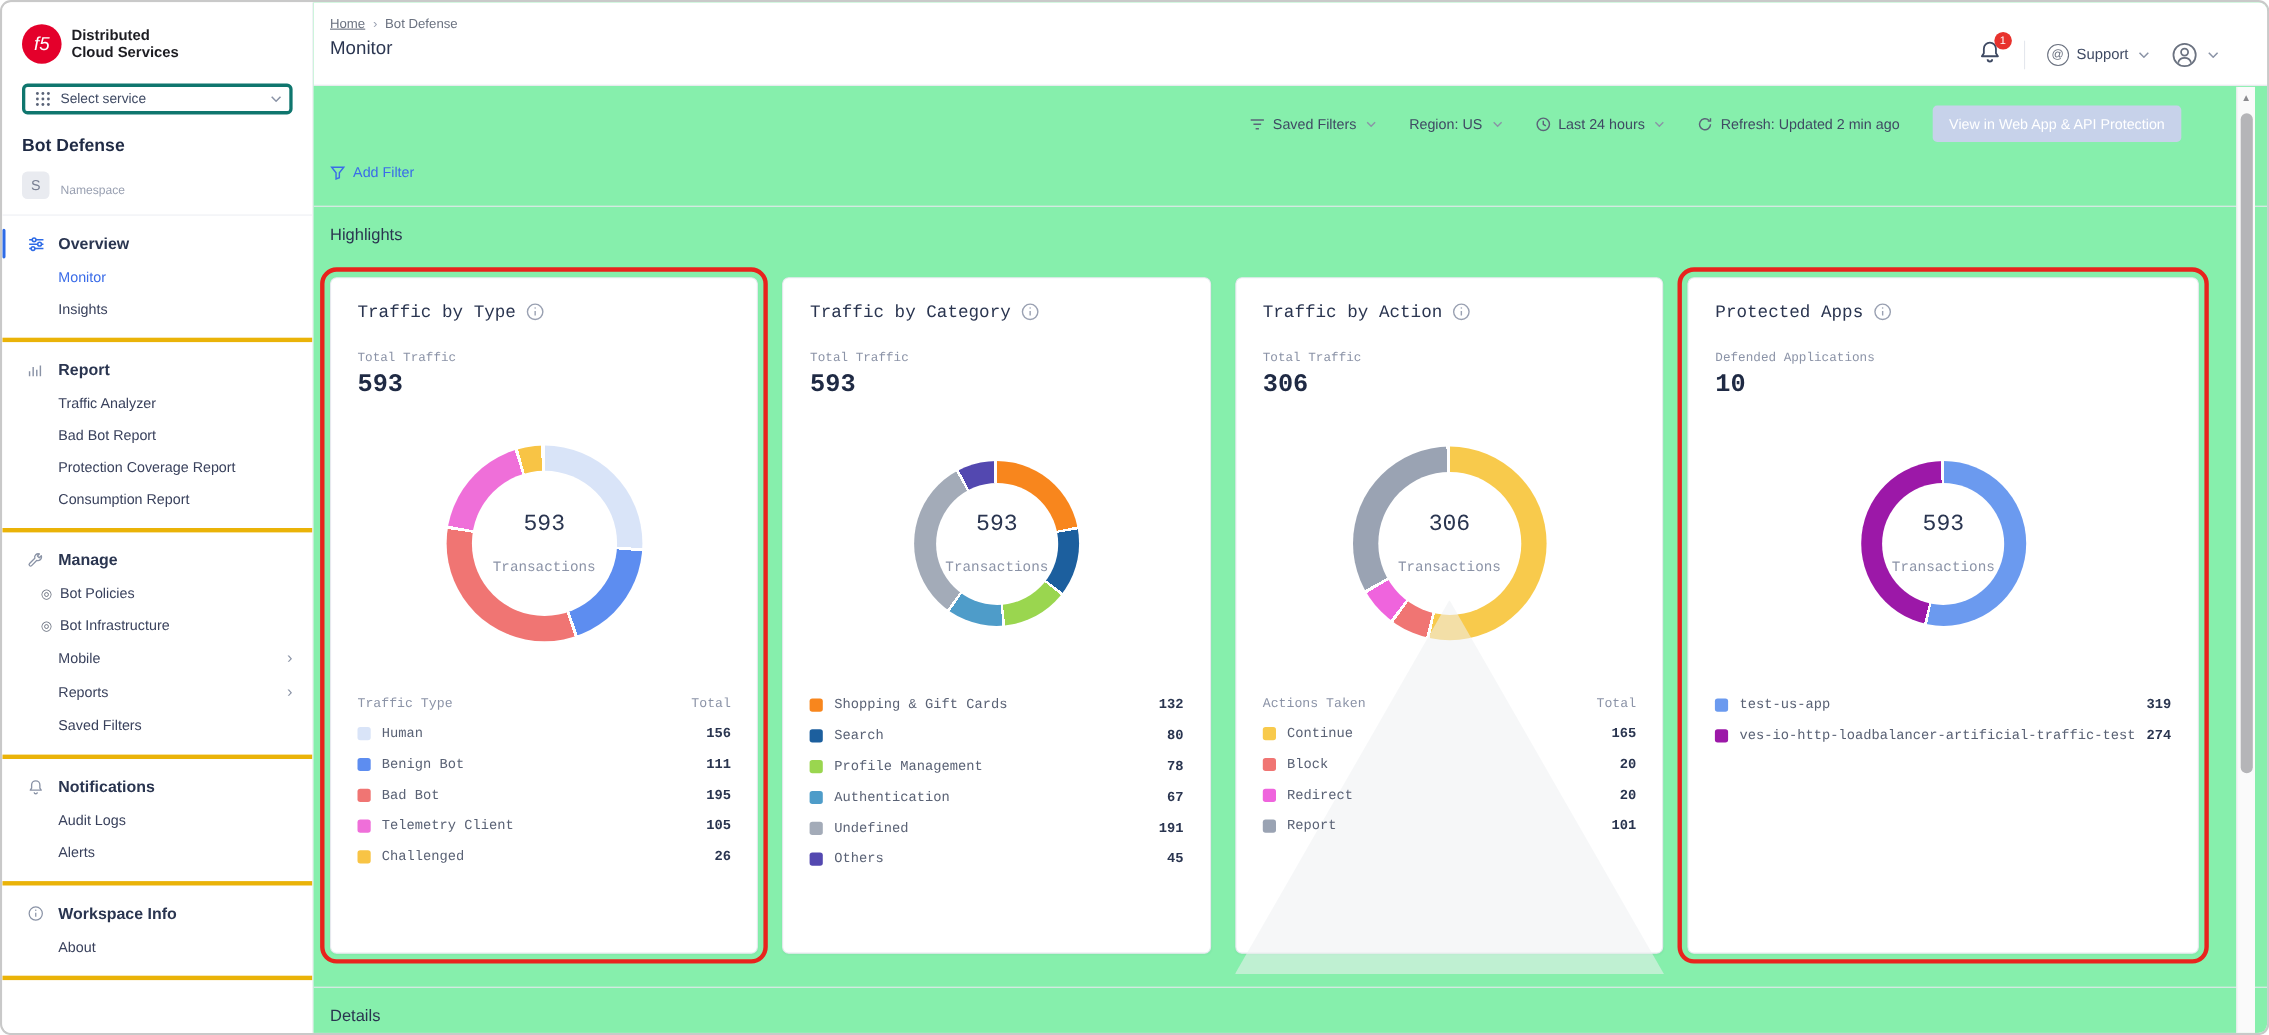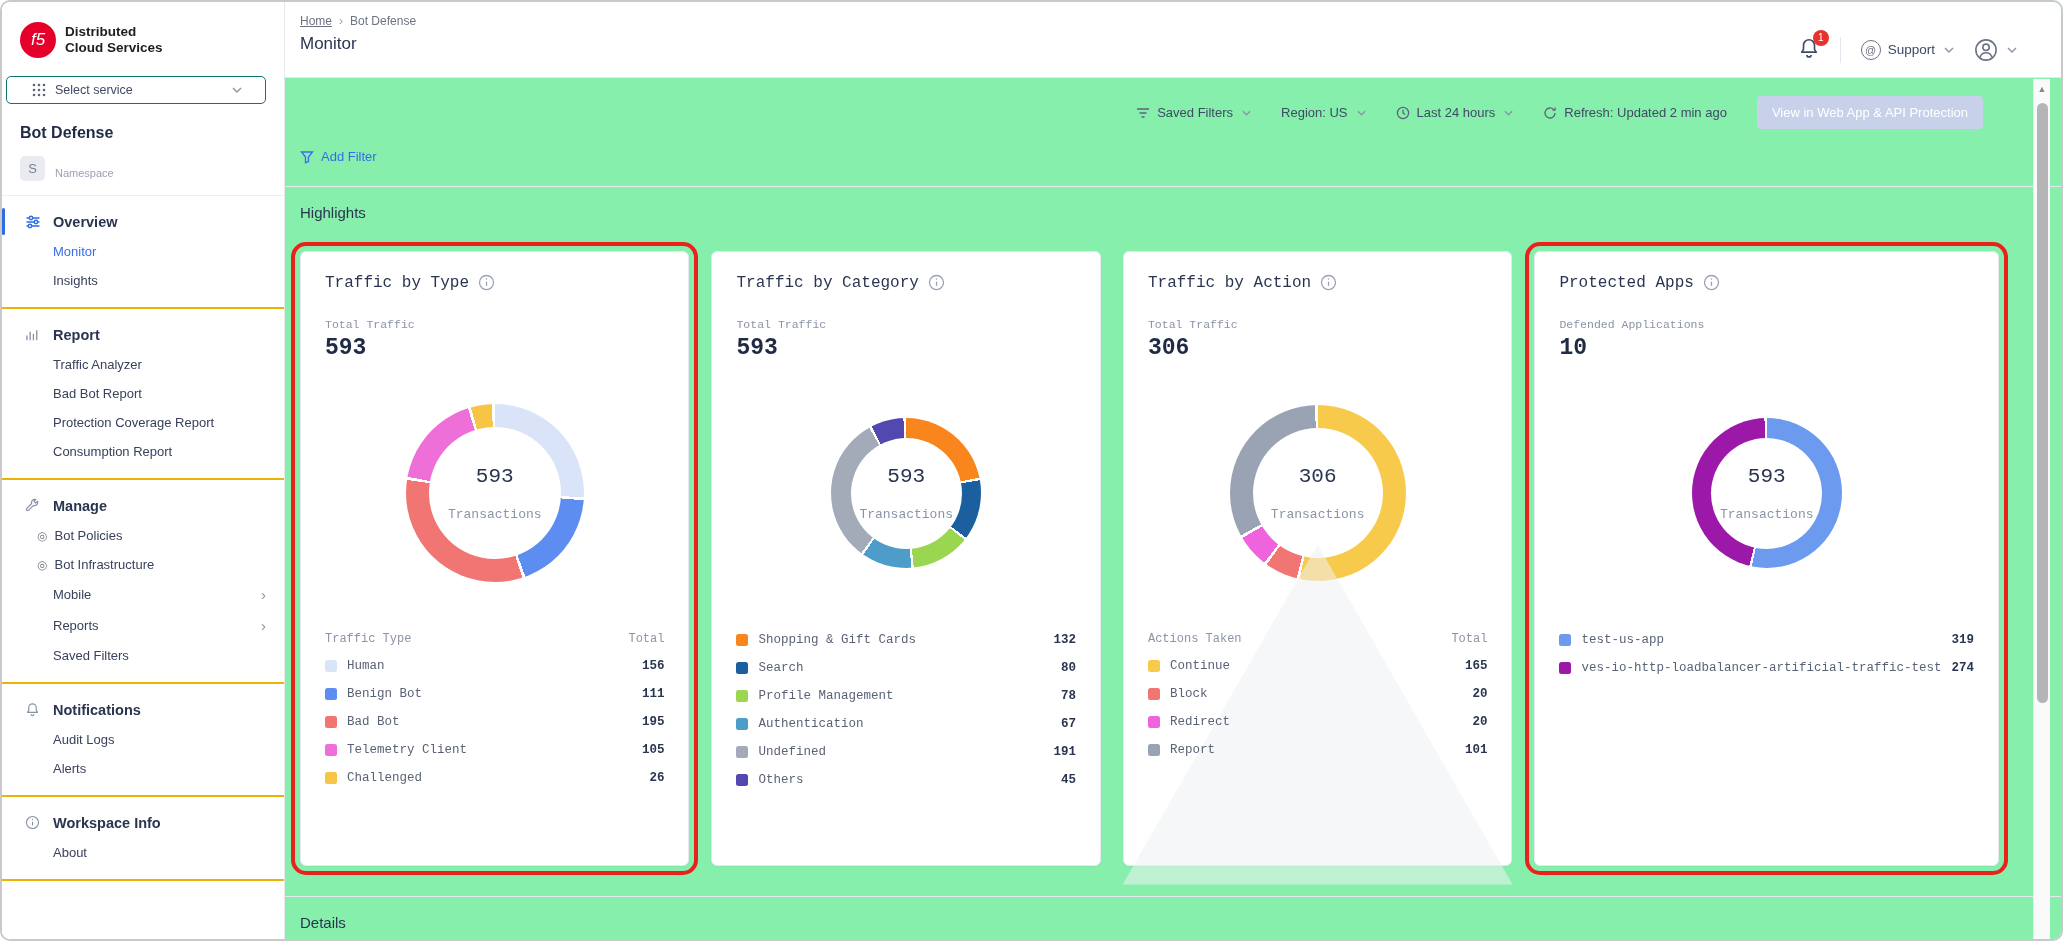--- a/index.html
+++ b/index.html
@@ -8,29 +8,29 @@
            overflow:hidden; display:flex; background:#fff; position:relative; }
 
   
   .sidebar { width:283px; min-width:283px; background:#fff; border-right:1px solid #e6e8ee;
              padding-top:14px; overflow:hidden; }
   .logo-row { display:flex; align-items:center; gap:9px; padding:6px 18px 10px 18px; }
   .f5-roundel { width:36px; height:36px; border-radius:50%; background:#e4002b; color:#fff;
                 display:flex; align-items:center; justify-content:center;
                 font-style:italic; font-weight:normal; font-size:17px; }
   .brand-text { font-weight:bold; font-size:13.5px; line-height:1.15; color:#1d1d22; }
-  .select-service { margin:8px 18px 4px 4px; height:28px; border:1px solid #0f766e; border-radius:5px;
-                    display:flex; align-items:center; gap:8px; padding:0 23px; background:#fff; cursor:pointer; }
+  .select-service { margin:8px 18px 4px 18px; height:28px; border:3px solid #0f766e; border-radius:5px;
+                    display:flex; align-items:center; gap:8px; padding:0 7px; background:#fff; cursor:pointer; }
   .select-service .lbl { font-size:12.5px; color:#3f4a63; flex:1; }
   .product-title { font-size:16px; font-weight:bold; color:#1f2a44; padding:16px 18px 6px 18px; }
   .ns-row { display:flex; align-items:flex-end; gap:10px; padding:8px 18px 14px 18px; border-bottom:1px solid #edeff4; }
   .ns-badge { width:25px; height:25px; background:#e9ebf0; border-radius:5px; color:#7a8194;
               font-size:13px; display:flex; align-items:center; justify-content:center; }
   .ns-label { font-size:11px; color:#9aa1b2; padding-bottom:2px;text-align:right; }
-  .nav-section { padding:10px 0 12px 0; border-bottom:2px solid #eab308; position:relative; }
+  .nav-section { padding:10px 0 12px 0; border-bottom:4px solid #eab308; position:relative; }
   .nav-head { display:flex; align-items:center; gap:12px; padding:7px 18px 7px 22px; cursor:pointer; position:relative; }
   .nav-section.active .nav-head::before { content:""; position:absolute; left:0; top:2px; bottom:2px;
               width:3px; background:#2e6be6; border-radius:2px; }
   .nav-icon { width:17px; height:17px; display:inline-flex; align-items:center; justify-content:center; color:#8a93a6; }
   .nav-section.active .nav-icon { color:#2e6be6; }
   .nav-label { font-size:14.5px; font-weight:bold; color:#2a3550; }
   .nav-item { display:flex; align-items:center; font-size:13px; color:#39415c; padding:7px 18px 7px 51px; cursor:pointer; }
   .nav-item.active { color:#3a6ce8; }
   .nav-item .bullet { color:#6b7280; margin:0 7px 0 -16px; font-size:12px; }
   .nav-item .chev-right { margin-left:auto; color:#8a93a6; font-size:15px; }

